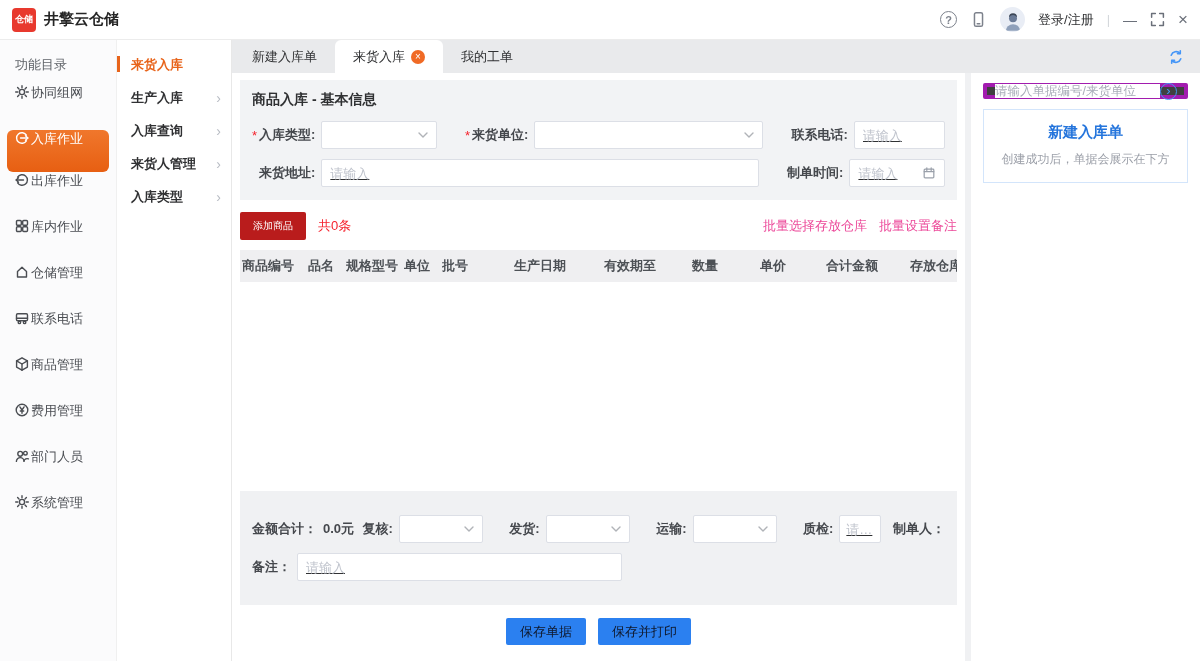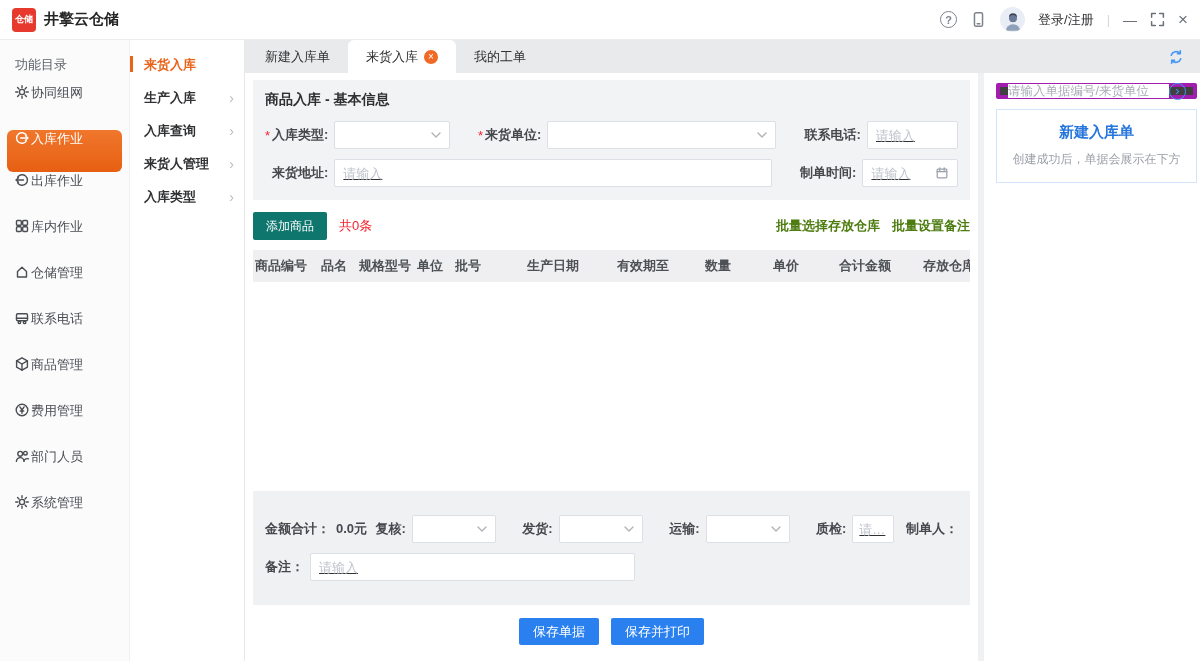--- a/index.html
+++ b/index.html
@@ -20,21 +20,21 @@
     display:flex; align-items:flex-end; justify-content:center; }
   .login { color:#303133; cursor:pointer; }
   .tb-divider { color:#d4d7dc; }
   .min-glyph { font-size:14px; color:#6b707a; }
   .close-glyph { font-size:17px; color:#6b707a; }
 
   
   .app { display:flex; height:621px; }
 
   
-  .sidebar { width:130px; background:#fbfbfc; border-right:1px solid #f0f0f0; padding-top:6px; }
+  .sidebar { width:117px; background:#fbfbfc; border-right:1px solid #f0f0f0; padding-top:6px; }
   .sidebar-header { height:38px; display:flex; align-items:center; padding-left:15px; color:#5f6368; }
   .side-item { height:46px; display:flex; align-items:flex-start; gap:1px; padding-left:14px;
     color:#4a4d52; cursor:pointer; }
   .side-item svg { flex:0 0 auto; }
   .side-item.active { margin:0 7px; padding-left:7px; height:42px; border-radius:6px;
     background:linear-gradient(180deg,#f0772c,#e75f12); color:#fff; }
 
   
   .submenu { width:115px; background:#fff; border-right:1px solid #e8e8e8; padding-top:8px; }
   .sub-item { height:33px; display:flex; align-items:center; padding:0 10px 0 14px;
@@ -62,44 +62,44 @@
   .f-label { font-weight:600; color:#45484d; white-space:nowrap; margin-right:6px; }
   .req { color:#f5222d; margin-right:2px; }
   .ctl { background:#fff; border:1px solid #dcdfe6; border-radius:2px; height:28px;
     display:flex; align-items:center; padding:0 8px;text-decoration:underline; }
   .select { justify-content:space-between; cursor:pointer; }
   .ctl input { border:0; outline:0; width:100%; font-size:13px; font-family:inherit; color:#303133; }
   .ctl input::placeholder { color:#bfc3cc; }
   .gap28 { width:28px; flex:0 0 auto; }
 
   .toolbar-row { display:flex; align-items:center; margin-top:12px; }
-  .add-btn { background:#0f766e; color:#fff; border:0; height:28px; padding:0 13px;
-    border-radius:2px; font-size:12px; font-family:inherit; cursor:pointer; }
+  .add-btn { background:#b91c1c; color:#fff; border:0; height:28px; padding:0 13px;
+    border-radius:2px; font-size:10px; font-family:inherit; cursor:pointer; }
   .count { color:#f5222d; margin-left:12px; }
   .batch-links { margin-left:auto; display:flex; gap:12px; }
-  .link { color:#4d7c0f; cursor:pointer;font-weight:bold; }
+  .link { color:#ec4899; cursor:pointer; }
 
   .thead { display:flex; margin-top:10px; background:#efeff1; height:32px; align-items:center;
     color:#4d5156; font-weight:600; overflow:hidden; }
   .th { text-align:left; white-space:nowrap; overflow:hidden; flex:0 0 auto; }
   .th.c0 { width:68px; text-align:left; padding-left:2px; }
   .th.c1 { width:38px; } .th.c2 { width:58px; } .th.c3 { width:38px; } .th.c4 { width:72px; }
   .th.c5 { width:90px; } .th.c6 { width:88px; } .th.c7 { width:68px; } .th.c8 { width:66px; }
   .th.c9 { width:84px; } .th.c10 { width:47px; text-align:left; }
   .tbody { flex:1; background:#fff; min-height:200px; }
 
   .summary { background:#f0f1f3; padding:24px 12px; }
   .s-row { display:flex; align-items:center; height:28px; }
   .s-row + .s-row { margin-top:10px; }
   .s-label { font-weight:600; color:#45484d; white-space:nowrap; margin-right:6px; }
   .total-wrap { width:128px; display:flex; }
   .mr26 { margin-right:26px; }
 
   .actions { display:flex; justify-content:center; gap:12px; padding:13px 0 16px; background:#fff; }
-  .btn-primary { background:#2b80f0; color:#ffffff; border:0; height:27px; padding:0 14px;
+  .btn-primary { background:#2b80f0; color:#0f172a; border:0; height:27px; padding:0 14px;
     border-radius:2px; font-size:13px; font-family:inherit; cursor:pointer; }
 
   
   .right-panel { width:235px; border-left:6px solid #f0f1f3; background:#fff; padding:10px 12px; }
   .search-box { height:16px; border:4px solid #a21caf; border-radius:2px; background:#404040;
     display:flex; align-items:center; padding:0 7px 0 8px; }
   .search-box input { flex:1; border:0; outline:0; font-size:12.5px; font-family:inherit; min-width:0; }
   .search-box input::placeholder { color:#a8adb8; }
   .go-circle { width:17px; height:17px; border:1px solid #4596f7; border-radius:50%; color:#4596f7;
     font-size:13px; line-height:14px; text-align:center; flex:0 0 auto; cursor:pointer; }

